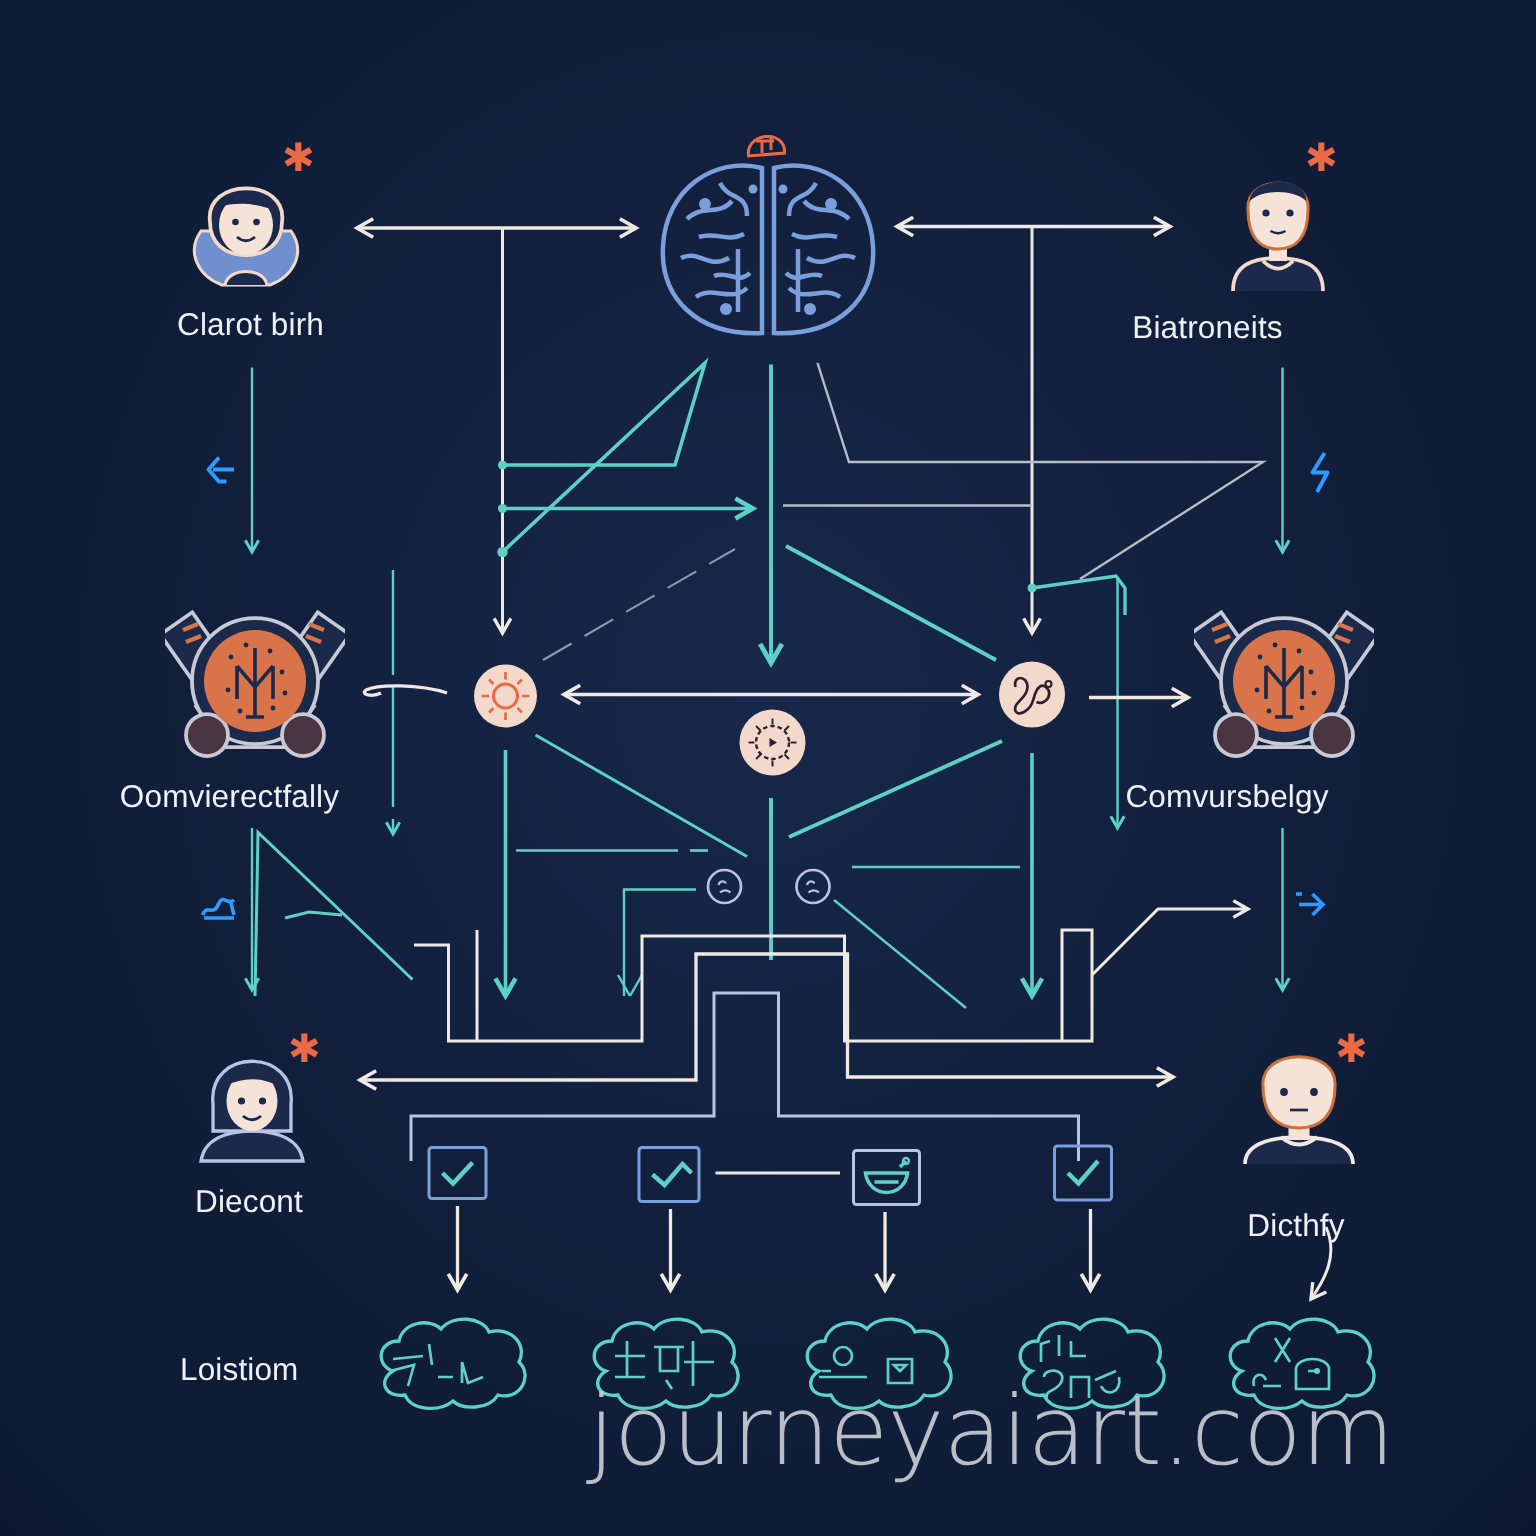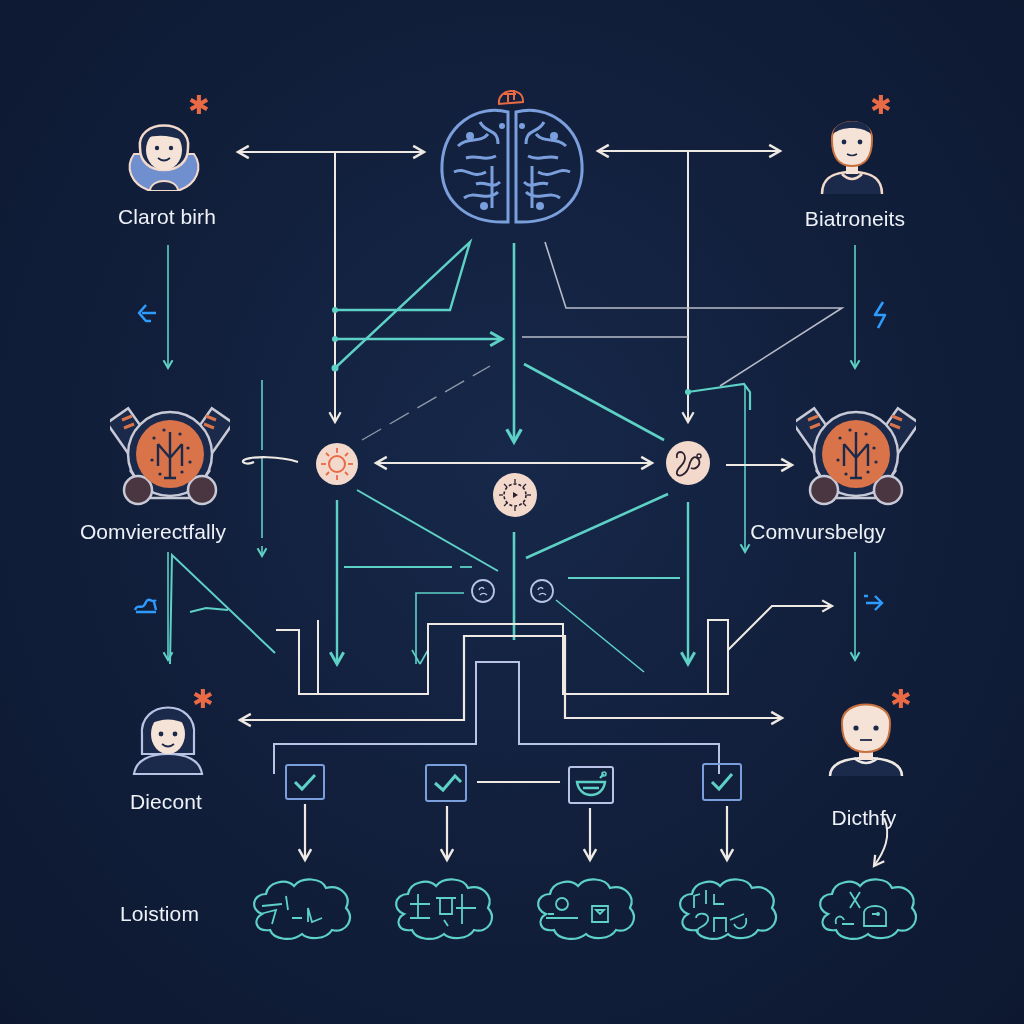--- a/index.html
+++ b/index.html
@@ -150,21 +150,21 @@
       <path d="M30,74 Q40,84 50,74" fill="none" stroke="#f3d9cb" stroke-width="2.5"></path>
       <rect x="34" y="60" width="12" height="14" fill="#f6e3d8"></rect>
       <path d="M20,40 C18,16 62,16 60,40 C60,58 52,66 40,66 C28,66 20,58 20,40 Z" fill="#f6e3d8" stroke="#c9703f" stroke-width="2"></path>
       <path d="M21,34 C22,18 58,16 59,34 C50,26 30,26 21,34 Z" fill="#1b2a4a"></path>
       <circle cx="32" cy="42" r="2.4" fill="#1b2a4a"></circle>
         <circle cx="48" cy="42" r="2.4" fill="#1b2a4a"></circle>
       <path d="M35,54 Q40,57 45,54" fill="none" stroke="#1b2a4a" stroke-width="1.6"></path>
     </svg>
     <div class="icon" style="left:58px;top:-10px;color:#e96a45;font-size:26px;">✱</div>
   </div>
-  <div class="label" style="left:855px;top:207px;text-align:right;">Biatroneits</div>
+  <div class="label" style="left:805px;top:207px;text-align:right;">Biatroneits</div>
 
   <div class="node" style="left:128px;top:692px;width:110px;height:90px;">
     <svg class="icon" width="80" height="86" viewBox="0 0 80 86">
       <path d="M6,82 C8,68 22,62 40,62 C58,62 72,68 74,82 Z" fill="#1b2a4a" stroke="#b9c3e6" stroke-width="2.2"></path>
       <path d="M14,44 C10,6 70,6 66,44 L66,62 L14,62 Z" fill="#1b2a4a" stroke="#b9c3e6" stroke-width="2.2"></path>
       <ellipse cx="40" cy="42" rx="17" ry="20" fill="#f6e3d8"></ellipse>
       <path d="M22,32 C26,14 56,14 58,32 C46,26 34,26 22,32 Z" fill="#1b2a4a"></path>
       <circle cx="33" cy="42" r="2.4" fill="#1b2a4a"></circle>
         <circle cx="47" cy="42" r="2.4" fill="#1b2a4a"></circle>
       <path d="M34,52 Q40,57 46,52" fill="none" stroke="#1b2a4a" stroke-width="1.8"></path>
@@ -357,13 +357,14 @@
     </svg>
   </div>
   <div class="node" style="left:814px;top:874px;width:108px;height:70px;">
     <svg class="icon" width="108" height="70" viewBox="0 0 108 70">
       <path d="M14,40 C2,36 4,20 18,20 C20,8 38,4 46,12 C54,2 74,4 78,14 C92,10 104,22 98,34 C108,44 98,60 84,56 C78,66 60,66 54,60 C44,68 26,66 22,56 C8,58 4,46 14,40 Z" fill="none" stroke="#5ed1c6" stroke-width="2.2"></path>
       <path d="M36,18 L46,34 M46,18 L36,34 M22,50 C20,42 28,40 30,46 M28,50 L40,50 M50,52 L50,38 C52,30 70,30 72,38 L72,52 Z M58,40 L64,40" fill="none" stroke="#5ed1c6" stroke-width="1.8"></path>
       <circle cx="64" cy="40" r="2" fill="#5ed1c6"></circle>
     </svg>
   </div>
 
+  <div class="watermark">journeyaiart.com</div>
 </div>
 
 </body></html>

